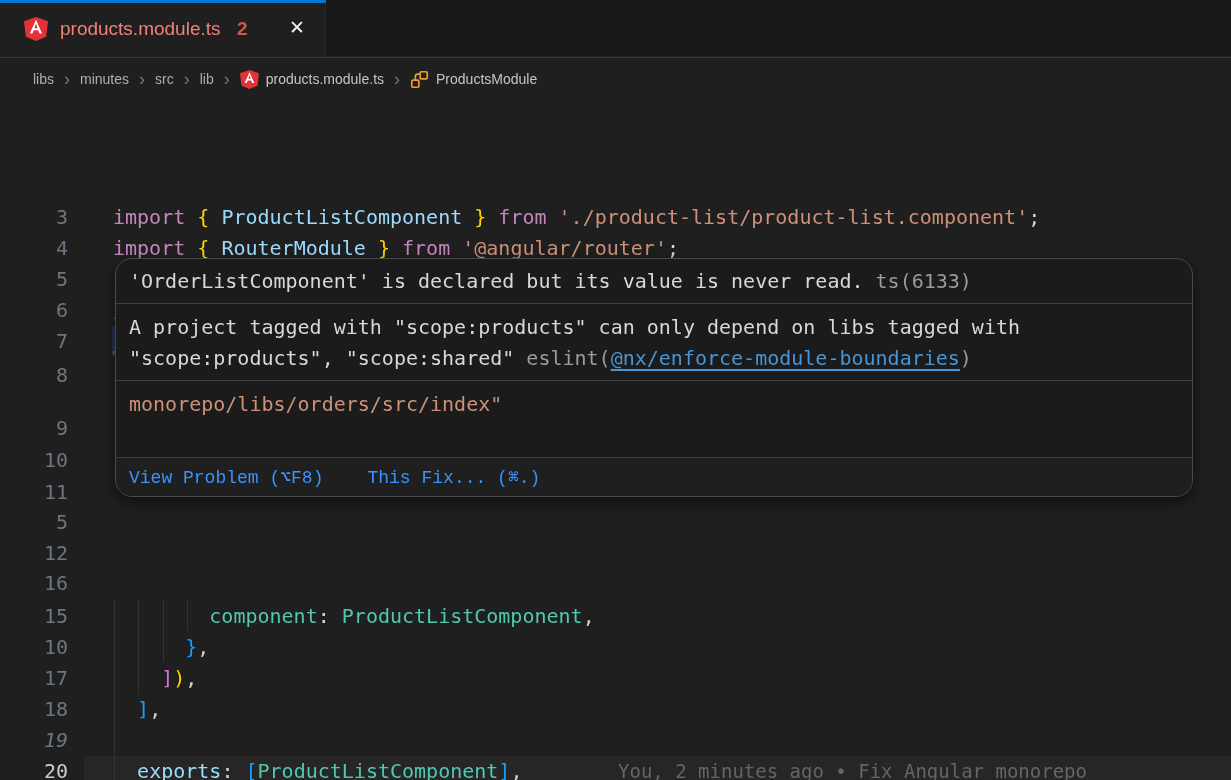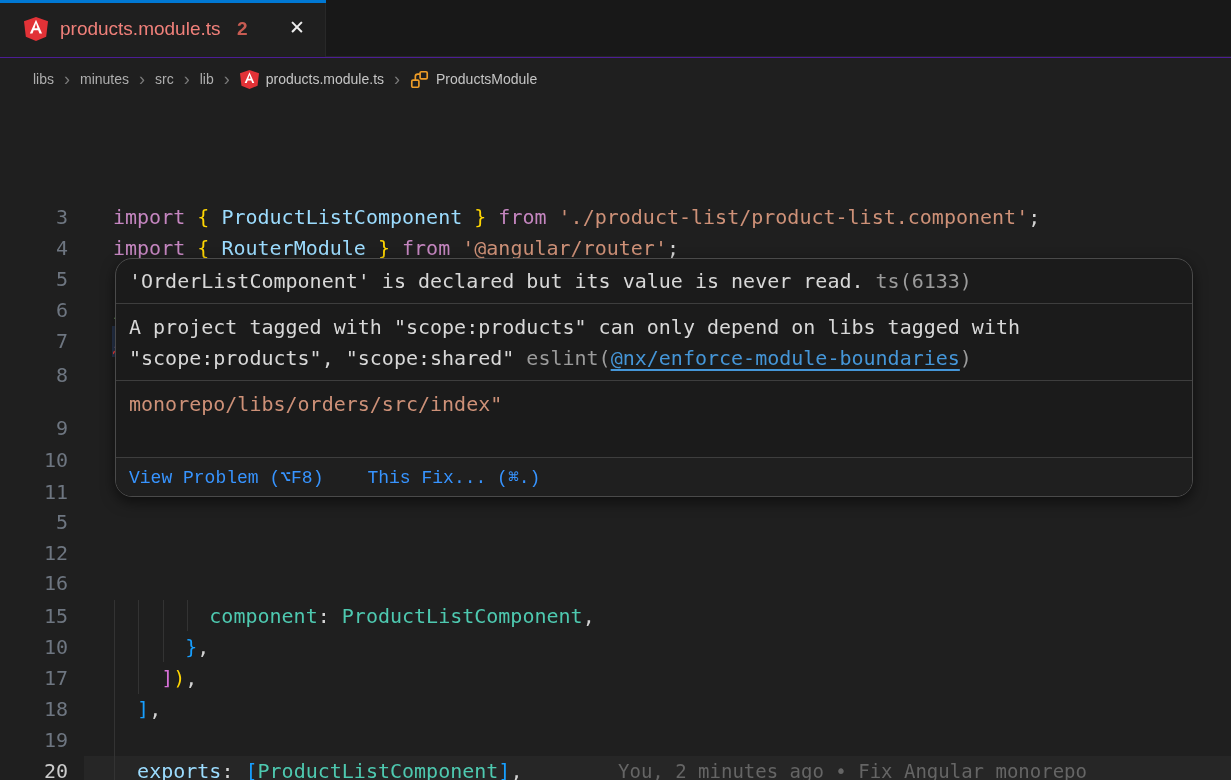--- a/index.html
+++ b/index.html
@@ -127,21 +127,21 @@
         <div class="code-row" style="top: 313px;"><span class="ln">9</span></div>
         <div class="code-row" style="top: 345px;"><span class="ln">10</span></div>
         <div class="code-row" style="top: 377px;"><span class="ln">11</span></div>
         <div class="code-row" style="top: 407px;"><span class="ln">5</span></div>
         <div class="code-row" style="top: 438px;"><span class="ln">12</span></div>
         <div class="code-row" style="top: 468px;"><span class="ln">16</span></div>
         <div class="code-row" style="top: 501px;"><span class="ln">15</span><span class="code-text"><span class="s-pn">        </span><span class="s-cls">component</span><span class="s-pn">: </span><span class="s-cls">ProductListComponent</span><span class="s-pn">,</span></span></div>
         <div class="code-row" style="top: 532px;"><span class="ln">10</span><span class="code-text"><span class="s-pn">      </span><span class="s-b3">}</span><span class="s-pn">,</span></span></div>
         <div class="code-row" style="top: 563px;"><span class="ln">17</span><span class="code-text"><span class="s-pn">    </span><span class="s-b2">]</span><span class="s-b1">)</span><span class="s-pn">,</span></span></div>
         <div class="code-row" style="top: 594px;"><span class="ln">18</span><span class="code-text"><span class="s-pn">  </span><span class="s-b3">]</span><span class="s-pn">,</span></span></div>
-        <div class="code-row" style="top: 625px;"><span class="ln">19</span></div>
+        <div class="code-row" style="top: 625px; font-style: italic;"><span class="ln">19</span></div>
         <div class="code-row" style="top: 656px;"><span class="ln ln-active">20</span><span class="code-text"><span class="s-pn">  </span><span class="s-id">exports</span><span class="s-pn">: </span><span class="s-b3">[</span><span class="s-cls">ProductListComponent</span><span class="s-b3">]</span><span class="s-pn">,</span></span></div>
       </div>
 
     <div class="blame">You, 2 minutes ago • Fix Angular monorepo</div>
   <svg width="777" height="7" class="squiggle" style="left: 113px; top: 250px;">
         <path d="M0 4 q2 -5 4 0 q2 5 4 0 q2 -5 4 0 q2 5 4 0 q2 -5 4 0 q2 5 4 0 q2 -5 4 0 q2 5 4 0 q2 -5 4 0 q2 5 4 0 q2 -5 4 0 q2 5 4 0 q2 -5 4 0 q2 5 4 0 q2 -5 4 0 q2 5 4 0 q2 -5 4 0 q2 5 4 0 q2 -5 4 0 q2 5 4 0 q2 -5 4 0 q2 5 4 0 q2 -5 4 0 q2 5 4 0 q2 -5 4 0 q2 5 4 0 q2 -5 4 0 q2 5 4 0 q2 -5 4 0 q2 5 4 0 q2 -5 4 0 q2 5 4 0 q2 -5 4 0 q2 5 4 0 q2 -5 4 0 q2 5 4 0 q2 -5 4 0 q2 5 4 0 q2 -5 4 0 q2 5 4 0 q2 -5 4 0 q2 5 4 0 q2 -5 4 0 q2 5 4 0 q2 -5 4 0 q2 5 4 0 q2 -5 4 0 q2 5 4 0 q2 -5 4 0 q2 5 4 0 q2 -5 4 0 q2 5 4 0 q2 -5 4 0 q2 5 4 0 q2 -5 4 0 q2 5 4 0 q2 -5 4 0 q2 5 4 0 q2 -5 4 0 q2 5 4 0 q2 -5 4 0 q2 5 4 0 q2 -5 4 0 q2 5 4 0 q2 -5 4 0 q2 5 4 0 q2 -5 4 0 q2 5 4 0 q2 -5 4 0 q2 5 4 0 q2 -5 4 0 q2 5 4 0 q2 -5 4 0 q2 5 4 0 q2 -5 4 0 q2 5 4 0 q2 -5 4 0 q2 5 4 0 q2 -5 4 0 q2 5 4 0 q2 -5 4 0 q2 5 4 0 q2 -5 4 0 q2 5 4 0 q2 -5 4 0 q2 5 4 0 q2 -5 4 0 q2 5 4 0 q2 -5 4 0 q2 5 4 0 q2 -5 4 0 q2 5 4 0 q2 -5 4 0 q2 5 4 0 q2 -5 4 0 q2 5 4 0 q2 -5 4 0 q2 5 4 0 q2 -5 4 0 q2 5 4 0 q2 -5 4 0 q2 5 4 0 q2 -5 4 0 q2 5 4 0 q2 -5 4 0 q2 5 4 0 q2 -5 4 0 q2 5 4 0 q2 -5 4 0 q2 5 4 0 q2 -5 4 0 q2 5 4 0 q2 -5 4 0 q2 5 4 0 q2 -5 4 0 q2 5 4 0 q2 -5 4 0 q2 5 4 0 q2 -5 4 0 q2 5 4 0 q2 -5 4 0 q2 5 4 0 q2 -5 4 0 q2 5 4 0 q2 -5 4 0 q2 5 4 0 q2 -5 4 0 q2 5 4 0 q2 -5 4 0 q2 5 4 0 q2 -5 4 0 q2 5 4 0 q2 -5 4 0 q2 5 4 0 q2 -5 4 0 q2 5 4 0 q2 -5 4 0 q2 5 4 0 q2 -5 4 0 q2 5 4 0 q2 -5 4 0 q2 5 4 0 q2 -5 4 0 q2 5 4 0 q2 -5 4 0 q2 5 4 0 q2 -5 4 0 q2 5 4 0 q2 -5 4 0 q2 5 4 0 q2 -5 4 0 q2 5 4 0 q2 -5 4 0 q2 5 4 0 q2 -5 4 0 q2 5 4 0 q2 -5 4 0 q2 5 4 0 q2 -5 4 0 q2 5 4 0 q2 -5 4 0 q2 5 4 0 q2 -5 4 0 q2 5 4 0 q2 -5 4 0 q2 5 4 0 q2 -5 4 0 q2 5 4 0 q2 -5 4 0 q2 5 4 0 q2 -5 4 0 q2 5 4 0 q2 -5 4 0 q2 5 4 0 q2 -5 4 0 q2 5 4 0 q2 -5 4 0 q2 5 4 0 q2 -5 4 0 q2 5 4 0 q2 -5 4 0 q2 5 4 0 q2 -5 4 0 q2 5 4 0 q2 -5 4 0 q2 5 4 0 q2 -5 4 0 q2 5 4 0 q2 -5 4 0 q2 5 4 0 q2 -5 4 0 q2 5 4 0 q2 -5 4 0 q2 5 4 0 q2 -5 4 0 q2 5 4 0" fill="none" stroke="#f23c3c" stroke-width="1.6"></path>
       </svg>
       <svg width="545" height="7" class="squiggle" style="left: 117px; top: 249px;">
         <path d="M0 4 q2 -5 4 0 q2 5 4 0 q2 -5 4 0 q2 5 4 0 q2 -5 4 0 q2 5 4 0 q2 -5 4 0 q2 5 4 0 q2 -5 4 0 q2 5 4 0 q2 -5 4 0 q2 5 4 0 q2 -5 4 0 q2 5 4 0 q2 -5 4 0 q2 5 4 0 q2 -5 4 0 q2 5 4 0 q2 -5 4 0 q2 5 4 0 q2 -5 4 0 q2 5 4 0 q2 -5 4 0 q2 5 4 0 q2 -5 4 0 q2 5 4 0 q2 -5 4 0 q2 5 4 0 q2 -5 4 0 q2 5 4 0 q2 -5 4 0 q2 5 4 0 q2 -5 4 0 q2 5 4 0 q2 -5 4 0 q2 5 4 0 q2 -5 4 0 q2 5 4 0 q2 -5 4 0 q2 5 4 0 q2 -5 4 0 q2 5 4 0 q2 -5 4 0 q2 5 4 0 q2 -5 4 0 q2 5 4 0 q2 -5 4 0 q2 5 4 0 q2 -5 4 0 q2 5 4 0 q2 -5 4 0 q2 5 4 0 q2 -5 4 0 q2 5 4 0 q2 -5 4 0 q2 5 4 0 q2 -5 4 0 q2 5 4 0 q2 -5 4 0 q2 5 4 0 q2 -5 4 0 q2 5 4 0 q2 -5 4 0 q2 5 4 0 q2 -5 4 0 q2 5 4 0 q2 -5 4 0 q2 5 4 0 q2 -5 4 0 q2 5 4 0 q2 -5 4 0 q2 5 4 0 q2 -5 4 0 q2 5 4 0 q2 -5 4 0 q2 5 4 0 q2 -5 4 0 q2 5 4 0 q2 -5 4 0 q2 5 4 0 q2 -5 4 0 q2 5 4 0 q2 -5 4 0 q2 5 4 0 q2 -5 4 0 q2 5 4 0 q2 -5 4 0 q2 5 4 0 q2 -5 4 0 q2 5 4 0 q2 -5 4 0 q2 5 4 0 q2 -5 4 0 q2 5 4 0 q2 -5 4 0 q2 5 4 0 q2 -5 4 0 q2 5 4 0 q2 -5 4 0 q2 5 4 0 q2 -5 4 0 q2 5 4 0 q2 -5 4 0 q2 5 4 0 q2 -5 4 0 q2 5 4 0 q2 -5 4 0 q2 5 4 0 q2 -5 4 0 q2 5 4 0 q2 -5 4 0 q2 5 4 0 q2 -5 4 0 q2 5 4 0 q2 -5 4 0 q2 5 4 0 q2 -5 4 0 q2 5 4 0 q2 -5 4 0 q2 5 4 0 q2 -5 4 0 q2 5 4 0 q2 -5 4 0 q2 5 4 0 q2 -5 4 0 q2 5 4 0 q2 -5 4 0 q2 5 4 0 q2 -5 4 0 q2 5 4 0 q2 -5 4 0 q2 5 4 0 q2 -5 4 0 q2 5 4 0 q2 -5 4 0 q2 5 4 0 q2 -5 4 0 q2 5 4 0" fill="none" stroke="#e8a33d" stroke-width="1.6"></path>
       </svg>

